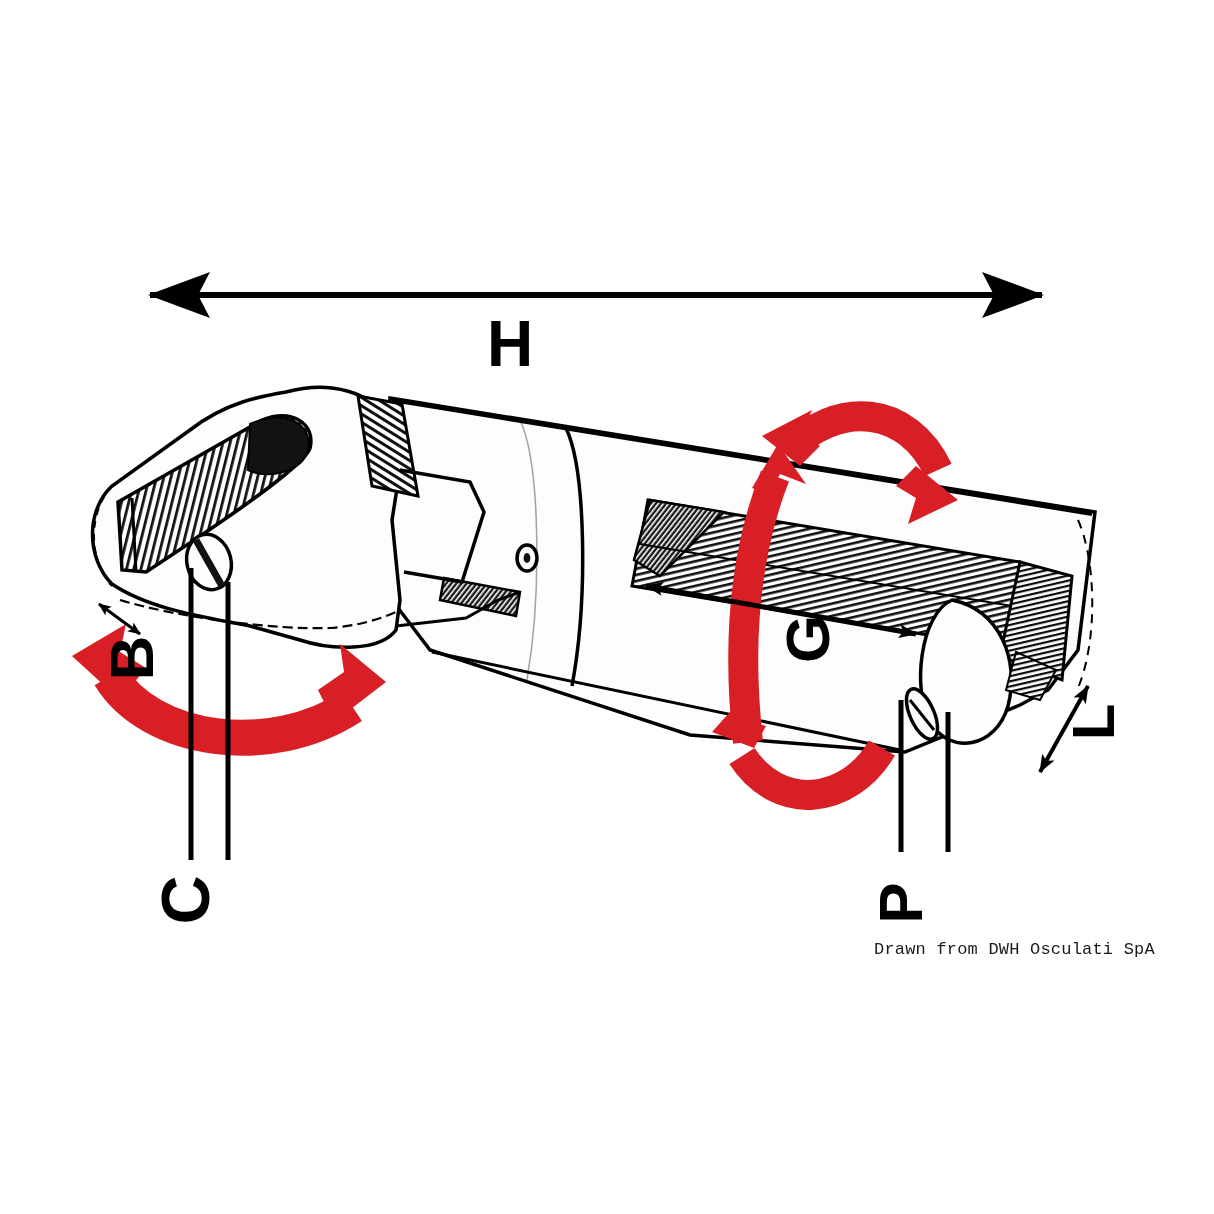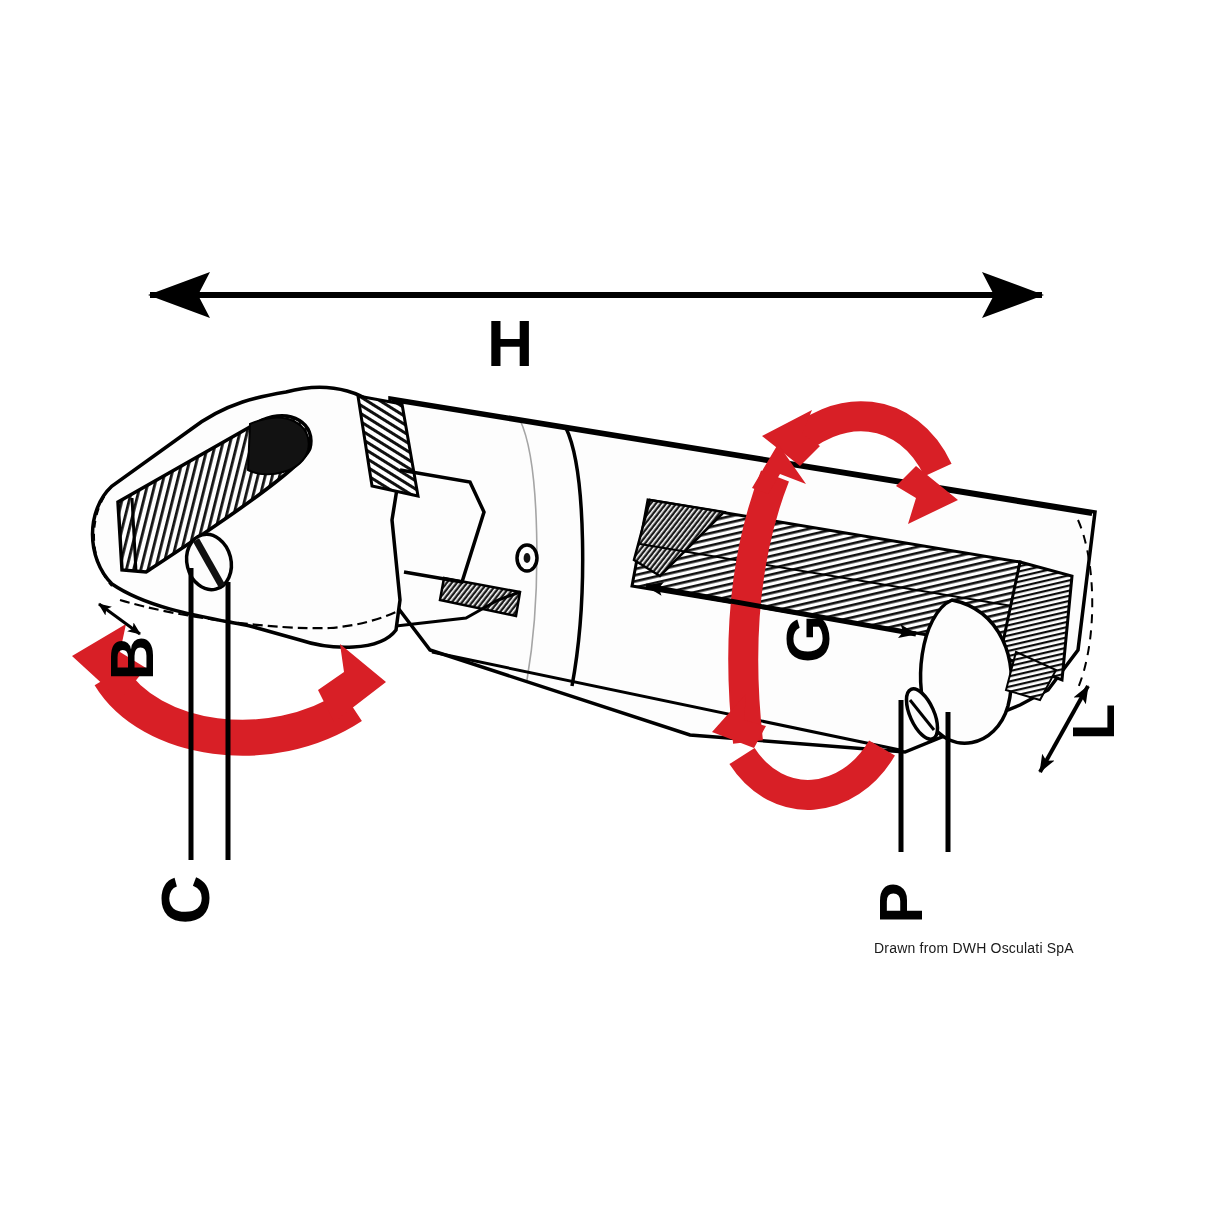--- a/index.html
+++ b/index.html
@@ -71,22 +71,22 @@
     left: 1076px;
     top: 692px;
     font-size: 60px;
     transform: rotate(-90deg);
     transform-origin: center center;
   }
   #caption {
     position: absolute;
     left: 874px;
     top: 940px;
-    font-family: Liberation Sans, sans-serif;
-    font-size: 14px;
+    font-family: Liberation Mono, monospace;
+    font-size: 17px;
     color: #1a1a1a;
     white-space: nowrap;
     letter-spacing: 0.2px;
   }
 </style>
 </head>
 <body>
 
 <div id="stage">
 

